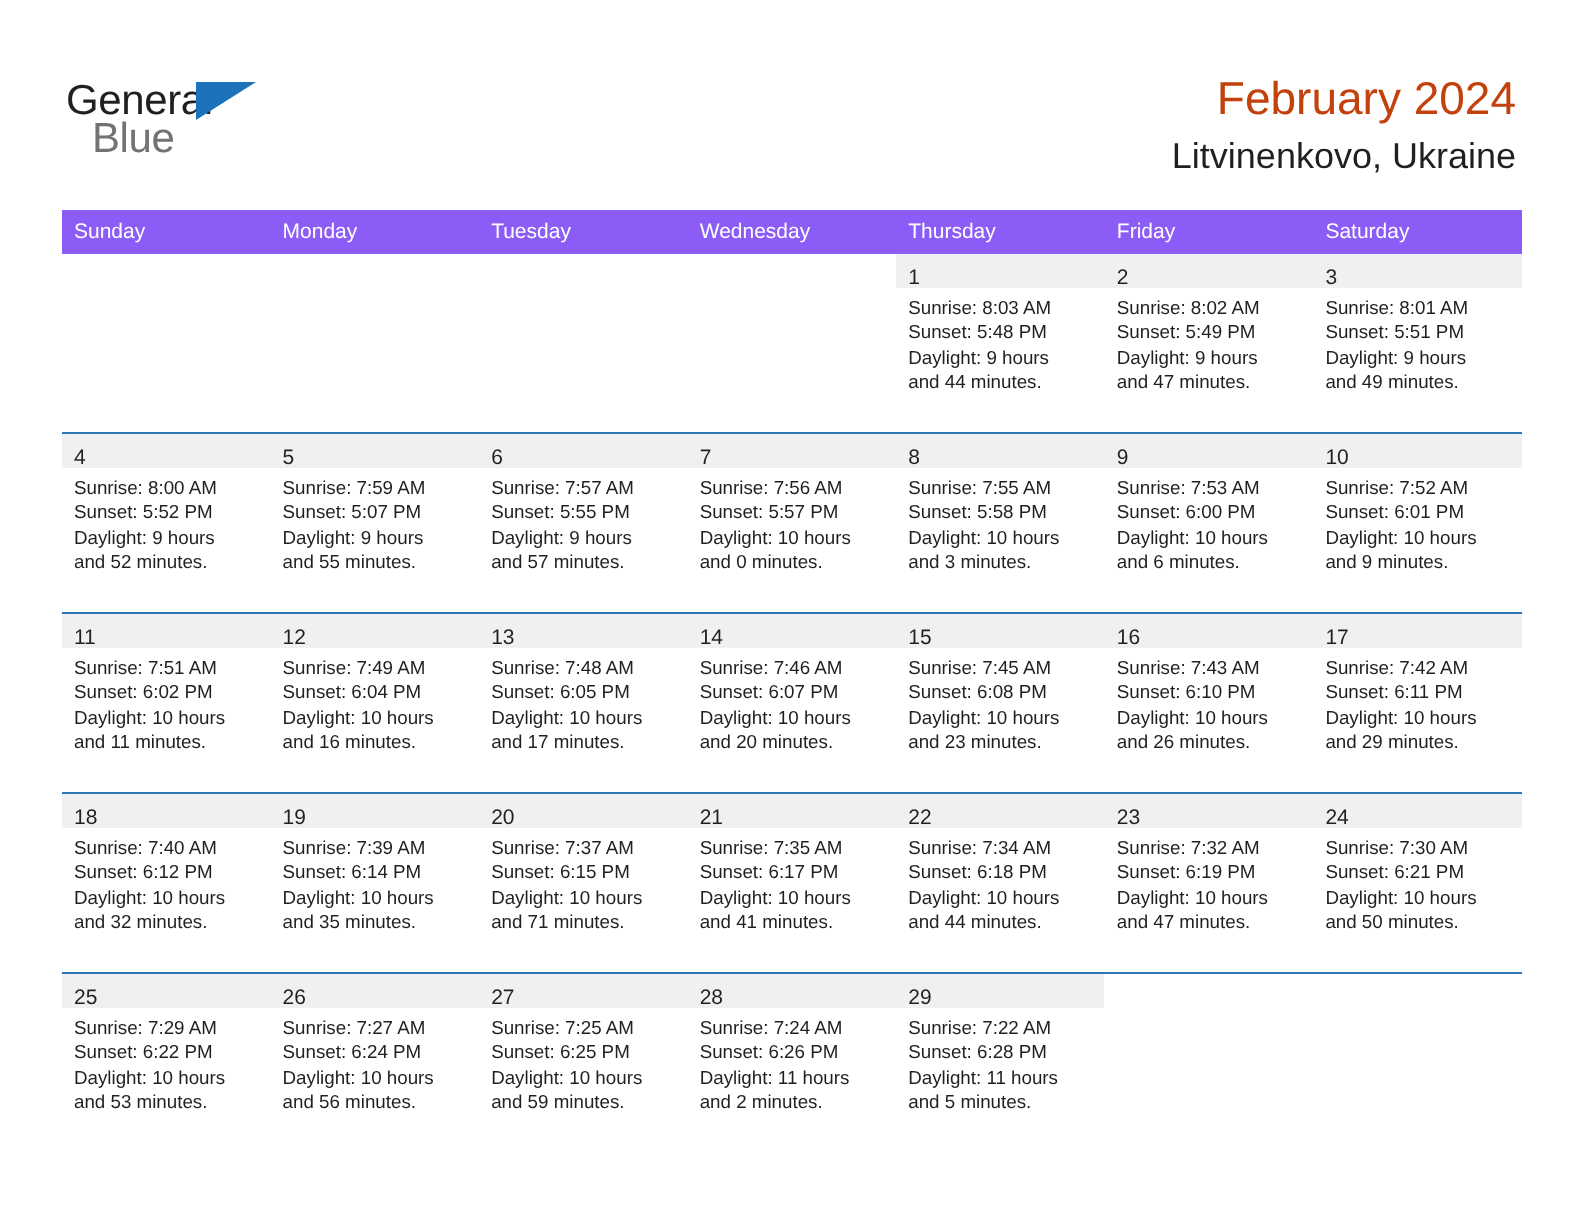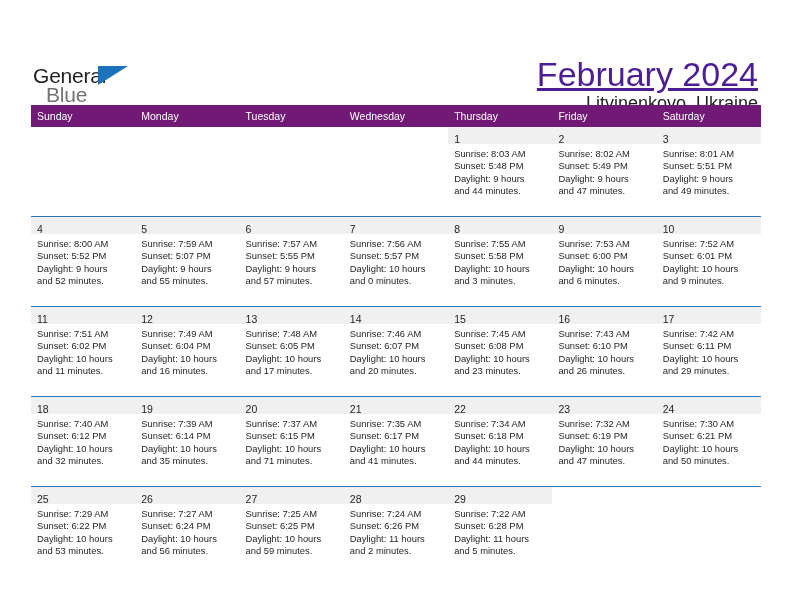--- a/index.html
+++ b/index.html
@@ -23,21 +23,20 @@
     box-sizing: border-box;
   }
 
   
   .header {
     position: absolute;
     left: 0;
     top: 0;
     width: 792px;
     height: 78px;
-    margin-top: 25px;
   }
 
   .logo {
     position: absolute;
     left: 33px;
     top: 40px;
     width: 110px;
     height: 46px;
   }
   .logo-general {
@@ -69,45 +68,44 @@
     line-height: 22px;
   }
 
   .title-block {
     position: absolute;
     right: 34px;
     top: 34px;
     text-align: right;
   }
   .cal-title {
-    font-size: 34px;
-    color: #4c1d95;
+    font-size: 23px;
+    color: #c2410c;
     line-height: 30px;
     white-space: nowrap;
-    text-decoration: underline;
   }
   .cal-subtitle {
     font-size: 18px;
     color: #231f20;
     line-height: 20px;
     margin-top: 4px;
     white-space: nowrap;
   }
 
   
   .calendar {
     position: absolute;
     left: 31px;
     top: 105px;
     width: 730px;
     border-collapse: collapse;
     table-layout: fixed;
   }
   .calendar th {
-    background: #701a75;
+    background: #8b5cf6;
     color: #ffffff;
     font-size: 10.5px;
     font-weight: normal;
     text-align: left;
     padding: 5px 0 5px 6px;
     height: 11px;
     line-height: 12px;
   }
   .calendar col {
     width: 104.28px;

